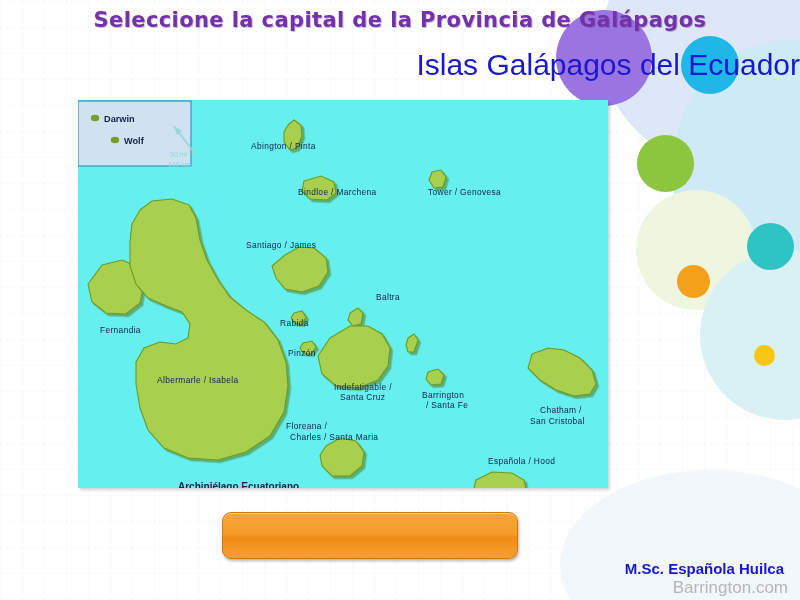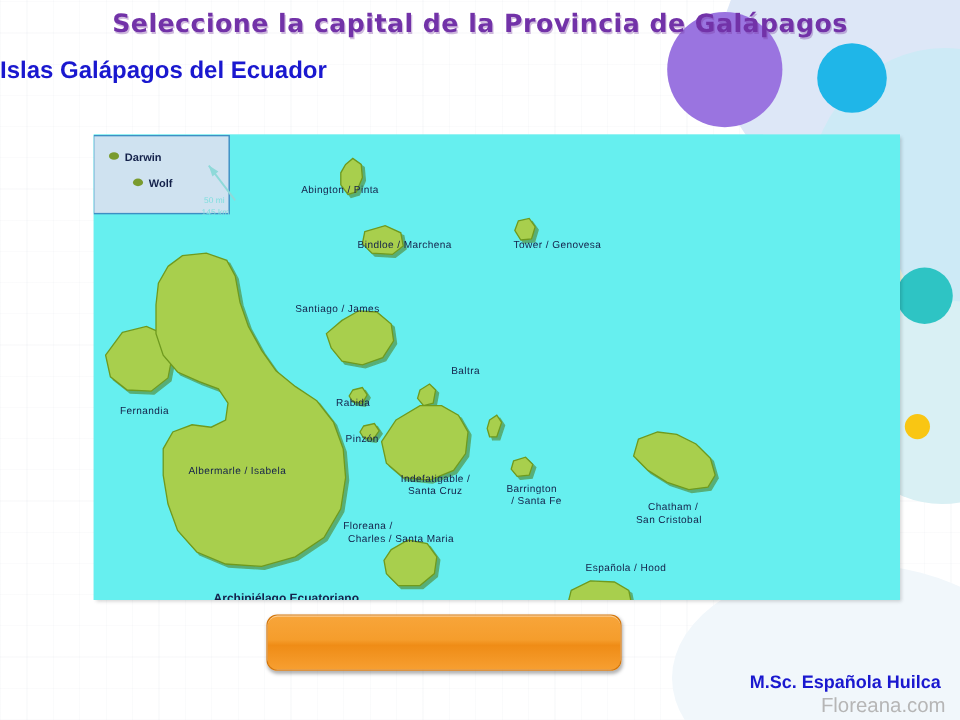--- a/index.html
+++ b/index.html
@@ -57,35 +57,35 @@
     color: #7232a8;
     text-shadow: 1px 1px 0 rgba(120,60,160,.35);
     white-space: nowrap;
     z-index: 40;
   }
   #title-sub {
     position: absolute;
     left: 0;
     top: 48px;
     width: 800px;
-    text-align: left;
-    font-family: "Liberation Sans", sans-serif;
-    font-weight: bold;
-    font-size: 20px;
+    text-align: right;
+    font-family: "Liberation Sans", sans-serif;
+    font-weight: normal;
+    font-size: 30px;
     color: #1a18cf;
     white-space: nowrap;
     z-index: 40;
   }
 
   
   #map-panel {
     position: absolute;
     left: 78px;
-    top: 112px;
-    width: 672px;
+    top: 100px;
+    width: 530px;
     height: 388px;
     background: #66efef;
     box-shadow: 2px 2px 3px rgba(0,0,0,.18);
     overflow: hidden;
     z-index: 30;
   }
   #map-svg { display: block; width: 558px; height: 388px; }
 
   .isl-label {
     font-family: "Liberation Sans", sans-serif;
@@ -259,15 +259,15 @@
       <path class="island" filter="url(#isl-shadow)" d="M398,380 L414,372 L434,373 L446,380 L448,390 L430,396 L406,394 L396,388 Z"></path>
       <text class="isl-label" x="410" y="364">Española / Hood</text>
 
       <text class="cut-label" x="100" y="390">Archipiélago Ecuatoriano</text>
     </svg>
   </div>
 
   <button id="answer-button"></button>
 
   <div id="author-credit">M.Sc. Española Huilca</div>
-  <div id="watermark">Floreana.com</div>
+  <div id="watermark">Barrington.com</div>
 
 </div>
 
 </body></html>

